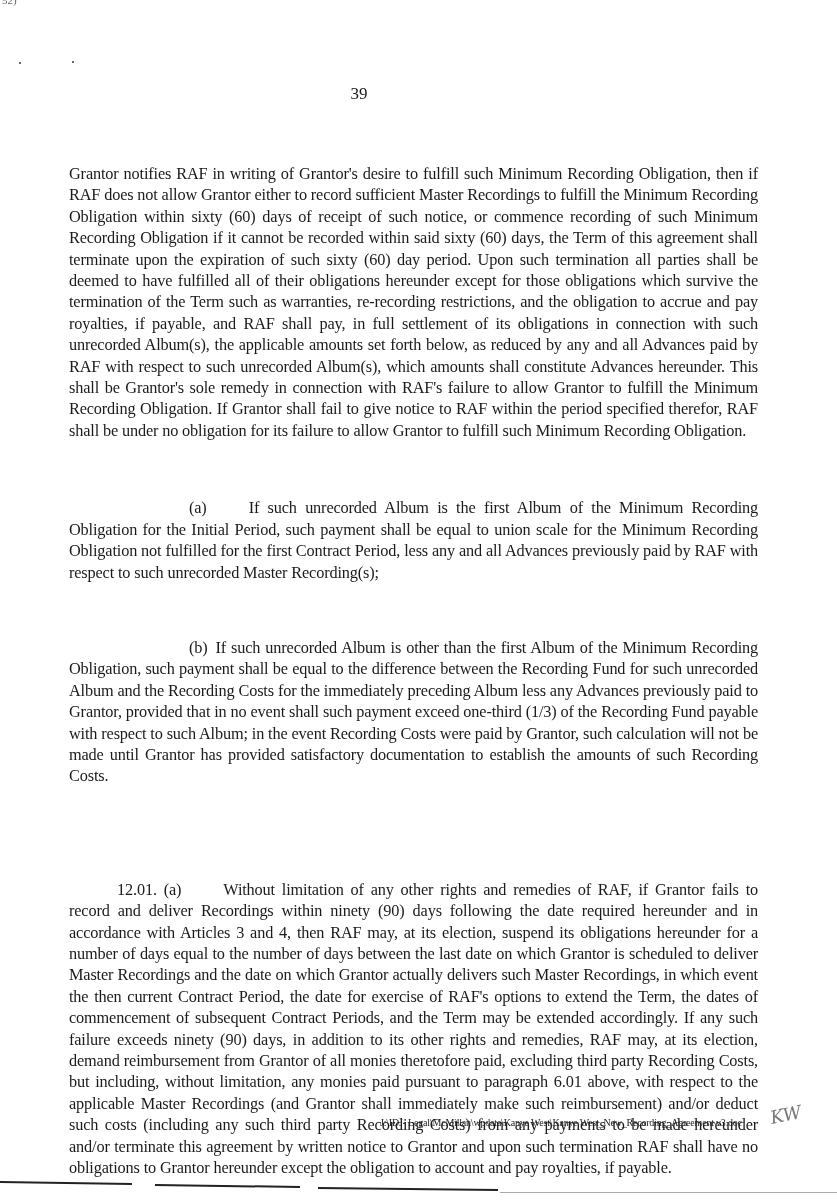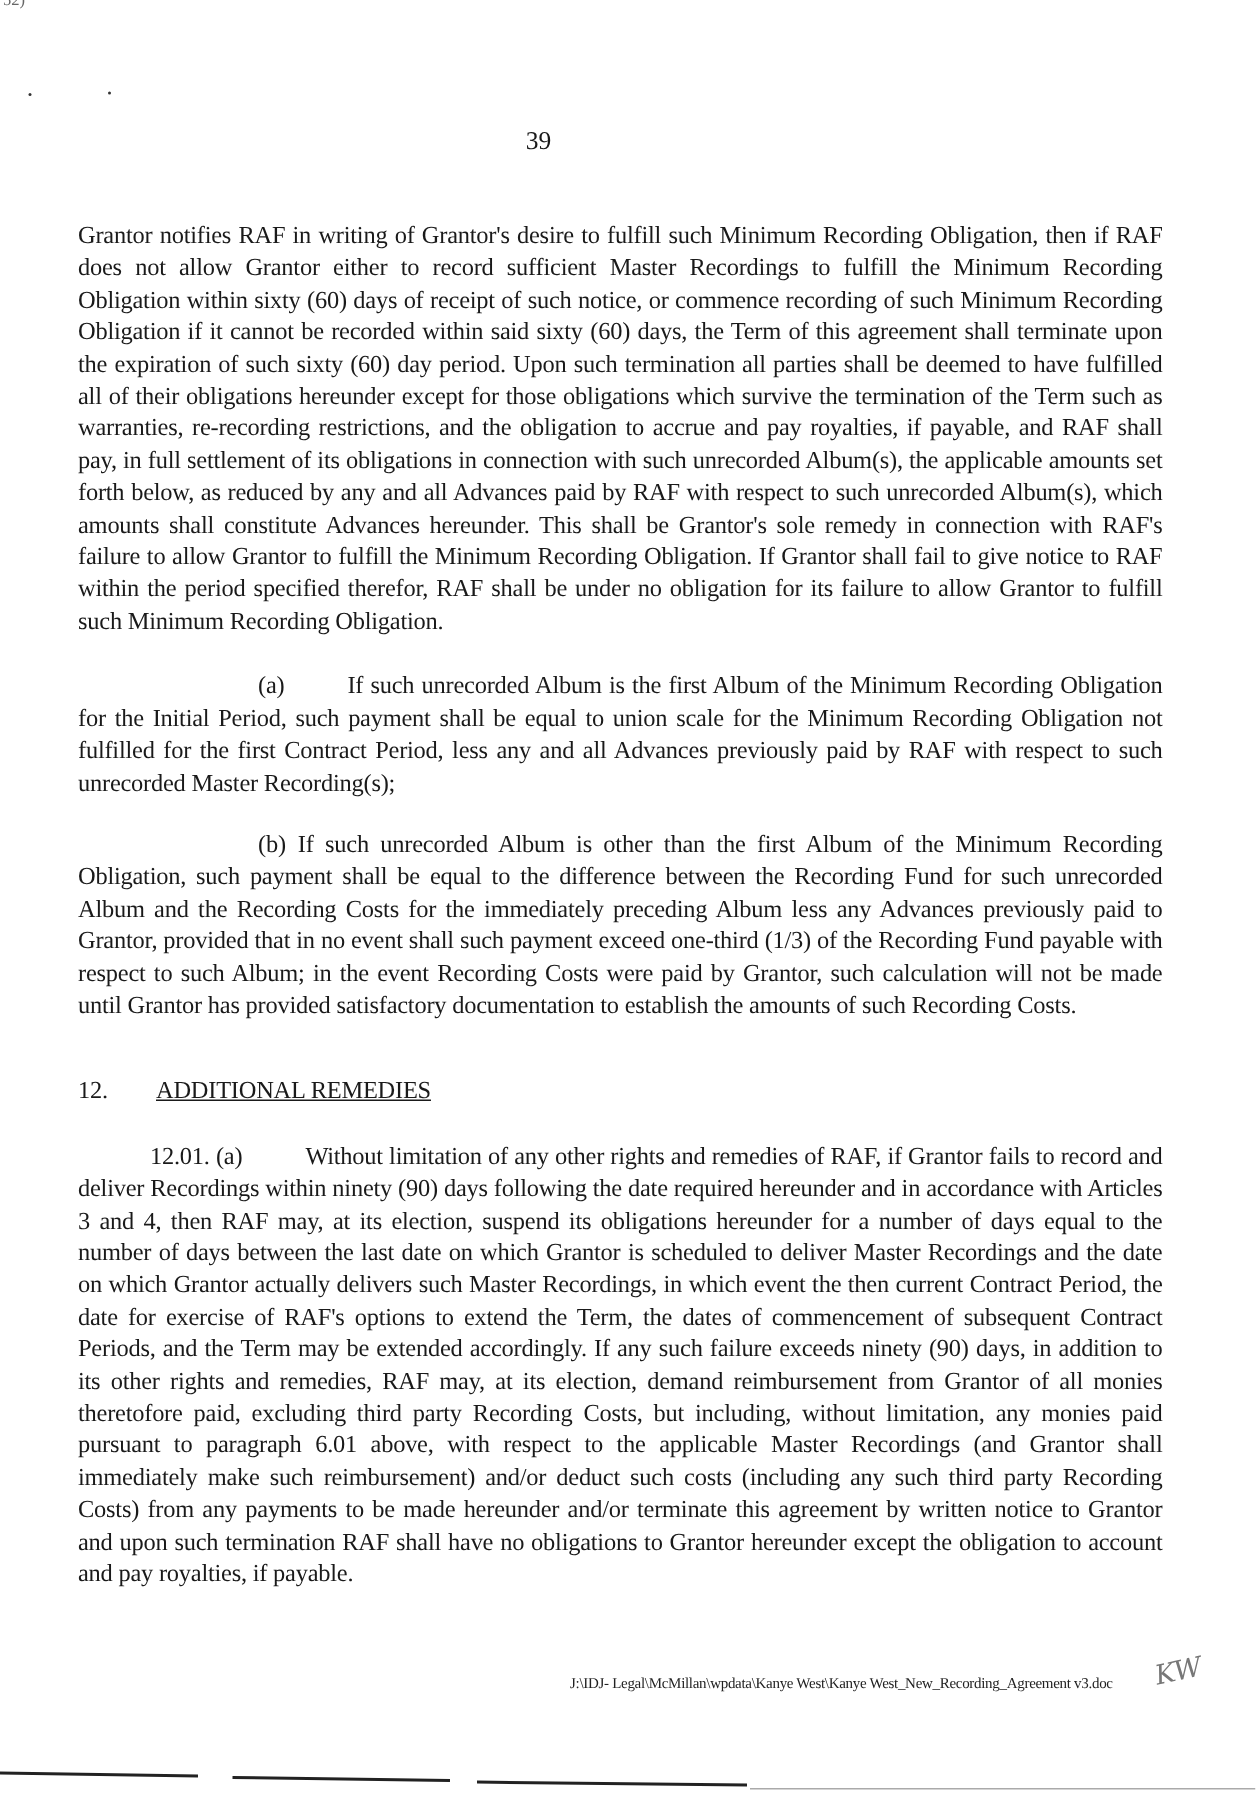--- a/index.html
+++ b/index.html
@@ -11,21 +11,21 @@
     .corner-mark { position: absolute; left: 2px; top: -6px; font-size: 11px; color: #666; }
     .dot { position: absolute; width: 2px; height: 2px; background: #333; border-radius: 50%; }
     .dot1 { left: 19px; top: 62px; }
     .dot2 { left: 72px; top: 61px; }
     .page-number { position: absolute; left: 0; width: 718px; top: 84px; text-align: center; font-size: 17px; }
     .body {
       position: absolute; left: 52px; top: 146px; width: 723px;
       font-size: 16.3px; line-height: 21.4px; text-align: justify;
       letter-spacing: -0.15px;
     }
-    .body p { margin: 0; }
+    .body p { margin: 17px; }
     .gap1 { height: 22px; }
     .gap2 { height: 20px; }
     .gap3 { height: 36px; }
     .gap4 { height: 22px; }
     .indent-lg { text-indent: 120px; }
     .indent-md { text-indent: 48px; }
     .tab { display: inline-block; width: 42px; }
     .tab-b { display: inline-block; width: 8px; }
     .heading { text-indent: 0; }
     .heading-num { display: inline-block; width: 52px; }
@@ -59,21 +59,20 @@
   <div class="gap1"></div>
 
   <p class="indent-lg"><span>(a)</span><span class="tab"></span><span>If such unrecorded Album is the first Album of the Minimum Recording Obligation for the Initial Period, such payment shall be equal to union scale for the Minimum Recording Obligation not fulfilled for the first Contract Period, less any and all Advances previously paid by RAF with respect to such unrecorded Master Recording(s);</span></p>
 
   <div class="gap2"></div>
 
   <p class="indent-lg"><span>(b)</span><span class="tab-b"></span><span>If such unrecorded Album is other than the first Album of the Minimum Recording Obligation, such payment shall be equal to the difference between the Recording Fund for such unrecorded Album and the Recording Costs for the immediately preceding Album less any Advances previously paid to Grantor, provided that in no event shall such payment exceed one-third (1/3) of the Recording Fund payable with respect to such Album; in the event Recording Costs were paid by Grantor, such calculation will not be made until Grantor has provided satisfactory documentation to establish the amounts of such Recording Costs.</span></p>
 
   <div class="gap3"></div>
 
-  <p class="heading"><span class="heading-num">12.</span><span class="heading-title">ADDITIONAL REMEDIES</span></p>
 
   <div class="gap4"></div>
 
   <p class="indent-md"><span>12.01. (a)</span><span class="tab"></span><span>Without limitation of any other rights and remedies of RAF, if Grantor fails to record and deliver Recordings within ninety (90) days following the date required hereunder and in accordance with Articles 3 and 4, then RAF may, at its election, suspend its obligations hereunder for a number of days equal to the number of days between the last date on which Grantor is scheduled to deliver Master Recordings and the date on which Grantor actually delivers such Master Recordings, in which event the then current Contract Period, the date for exercise of RAF's options to extend the Term, the dates of commencement of subsequent Contract Periods, and the Term may be extended accordingly.  If any such failure exceeds ninety (90) days, in addition to its other rights and remedies, RAF may, at its election, demand reimbursement from Grantor of all monies theretofore paid, excluding third party Recording Costs, but including, without limitation, any monies paid pursuant to paragraph 6.01 above, with respect to the applicable Master Recordings (and Grantor shall immediately make such reimbursement) and/or deduct such costs (including any such third party Recording Costs) from any payments to be made hereunder and/or terminate this agreement by written notice to Grantor and upon such termination RAF shall have no obligations to Grantor hereunder except the obligation to account and pay royalties, if payable.</span></p>
 </div>
 
 <div class="footer-path">J:\IDJ- Legal\McMillan\wpdata\Kanye West\Kanye West_New_Recording_Agreement v3.doc</div>
 <div class="initials">KW</div>
 
 <div class="edge-line edge1"></div>

